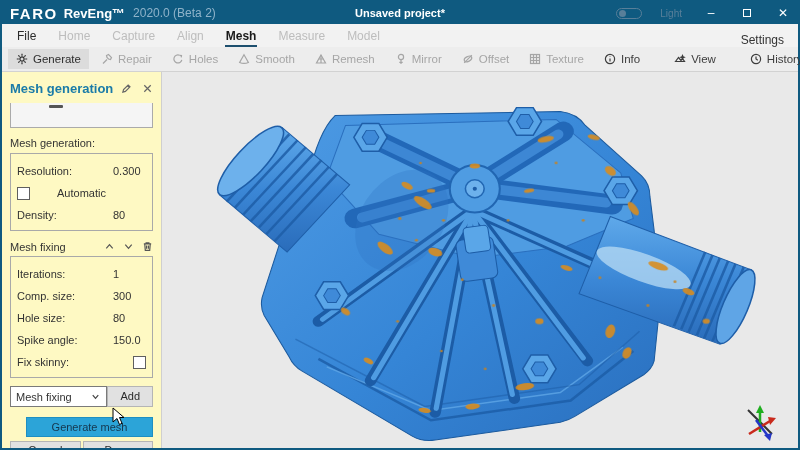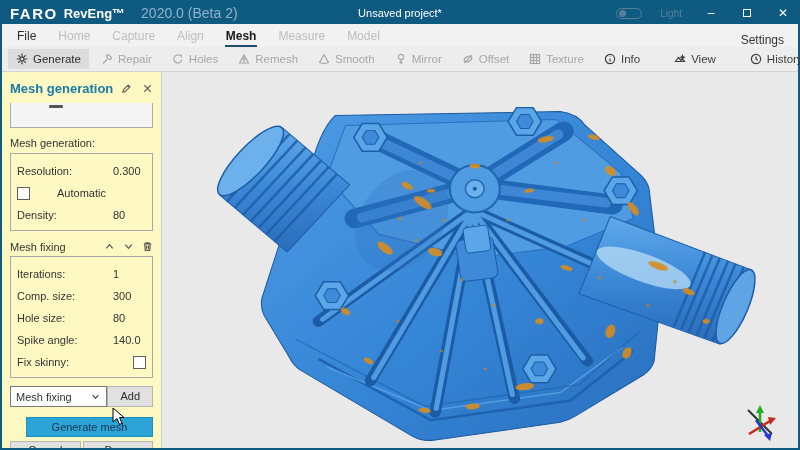--- a/index.html
+++ b/index.html
@@ -5,22 +5,22 @@
   * { margin:0; padding:0; box-sizing:border-box; }
   html,body { width:800px; height:450px; overflow:hidden; }
   body { font-family:"Liberation Sans", sans-serif; background:#e9e9e9; position:relative; }
 
   .window { width:800px; height:450px; border:2px solid #0f5a80; display:flex; flex-direction:column; background:#f2f2f2; }
 
   
   .titlebar { height:22px; background:#0f5a80; display:flex; align-items:center; padding:0 8px; position:relative; flex:0 0 auto; color:#fff; }
   .brand { font-weight:bold; font-size:15px; letter-spacing:1.5px; color:#fff; }
   .product { font-weight:bold; font-size:13px; margin-left:6px; color:#fff; }
-  .version { font-size:14px; margin-left:16px; color:#8fb3c9; }
-  .doc-title { position:absolute; left:0; right:0; text-align:center; font-size:11px; color:#ffffff; pointer-events:none; }
+  .version { font-size:12px; margin-left:8px; color:#8fb3c9; }
+  .doc-title { position:absolute; left:0; right:0; text-align:center; font-size:11px; color:#ffffff; pointer-events:none;font-weight:bold; }
   .titlebar-right { margin-left:auto; display:flex; align-items:center; gap:22px; z-index:2; }
   .toggle { width:26px; height:11px; border:1px solid #587f99; border-radius:6px; position:relative; display:inline-block; }
   .toggle .knob { position:absolute; left:2px; top:1px; width:7px; height:7px; border-radius:50%; background:#587f99; }
   .toggle-label { font-size:10px; color:#587f99; margin-left:-4px; }
   .win-btn { color:#ffffff; font-size:12px; line-height:12px; width:14px; text-align:center; cursor:default; }
   .maxi-box { display:inline-block; width:8px; height:8px; border:1px solid #fff; }
 
   
   .menubar { height:23px; background:#f2f2f2; display:flex; align-items:flex-end; padding:0 14px; gap:20px; font-size:12px; flex:0 0 auto; }
   .menu-item { padding:3px 1px 4px; color:#2b2b2b; }
@@ -129,30 +129,30 @@
     </span>
     <span class="tool-btn">
       <svg class="i12" viewBox="0 0 12 12">
           <path d="M9.8 6.8A4 4 0 1 1 7.5 2.3"></path>
           <path d="M7.5 2.3l2 .3-.3 1.8"></path>
         </svg>
       <span>Holes</span>
     </span>
     <span class="tool-btn">
       <svg class="i12" viewBox="0 0 12 12">
+          <path d="M6 1.8L10.4 9.5Q6 11.4 1.6 9.5Z"></path>
+        </svg>
+      <span>Smooth</span>
+    </span>
+    <span class="tool-btn">
+      <svg class="i12" viewBox="0 0 12 12">
           <path d="M6 2L10.5 10H1.5Z"></path>
           <path d="M6 2L6 10M3.7 6h4.6"></path>
         </svg>
       <span>Remesh</span>
-    </span>
-    <span class="tool-btn">
-      <svg class="i12" viewBox="0 0 12 12">
-          <path d="M6 1.8L10.4 9.5Q6 11.4 1.6 9.5Z"></path>
-        </svg>
-      <span>Smooth</span>
     </span>
     <span class="tool-btn">
       <svg class="i12" viewBox="0 0 12 12">
           <circle cx="6" cy="4" r="2.6"></circle>
           <path d="M6 6.8V11M4.3 9.3h3.4"></path>
         </svg>
       <span>Mirror</span>
     </span>
     <span class="tool-btn">
       <svg class="i12" viewBox="0 0 12 12">
@@ -252,21 +252,21 @@
         <div class="field-row">
           <span class="field-label">Comp. size:</span>
           <span class="field-value">300</span>
         </div>
         <div class="field-row">
           <span class="field-label">Hole size:</span>
           <span class="field-value">80</span>
         </div>
         <div class="field-row">
           <span class="field-label">Spike angle:</span>
-          <span class="field-value">140.0</span>
+          <span class="field-value">150.0</span>
         </div>
         <div class="field-row">
           <span class="field-label">Fix skinny:</span>
           <span class="checkbox cb-right"></span>
         </div>
       </div>
 
       <div class="preset-row">
         <span class="select">
           <span>Mesh fixing</span>

